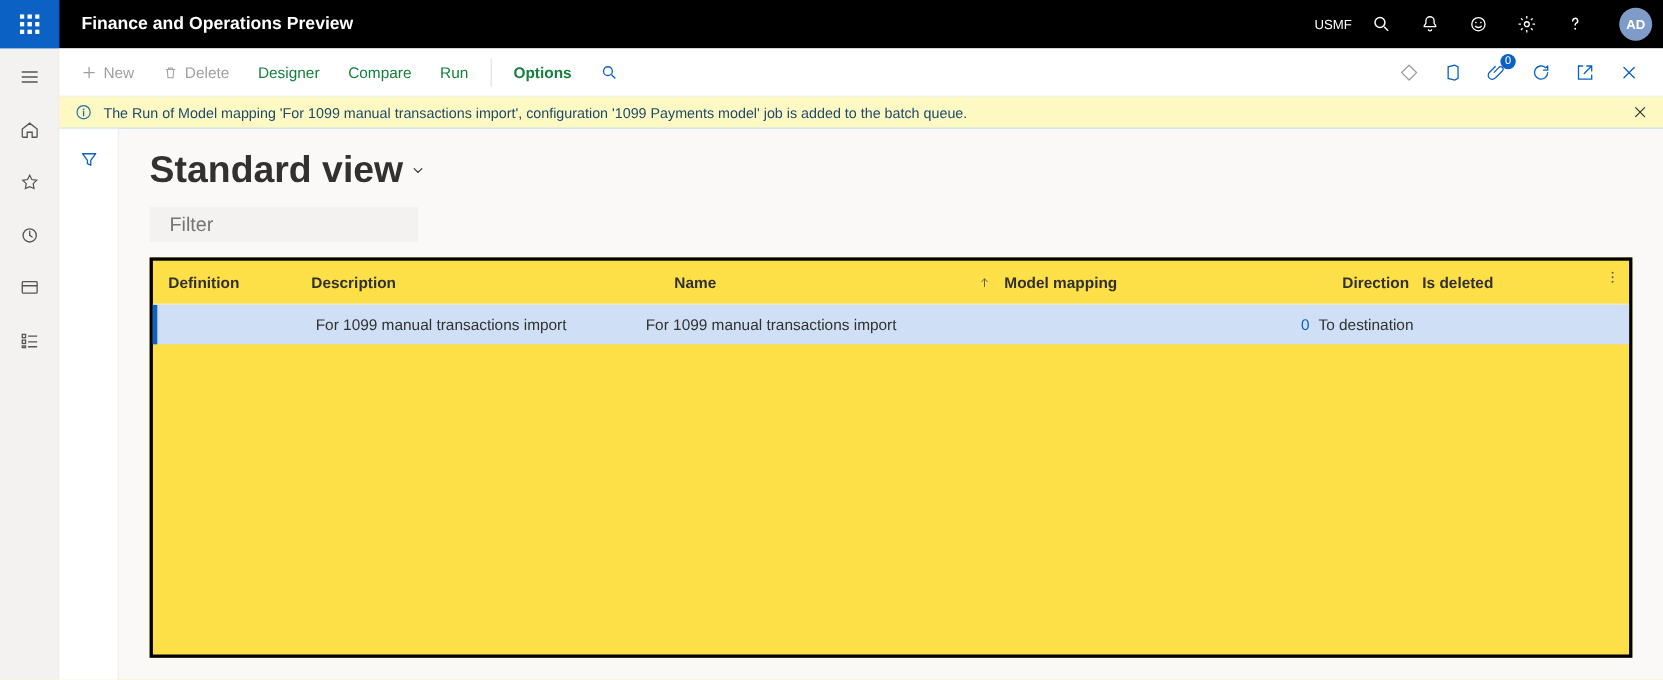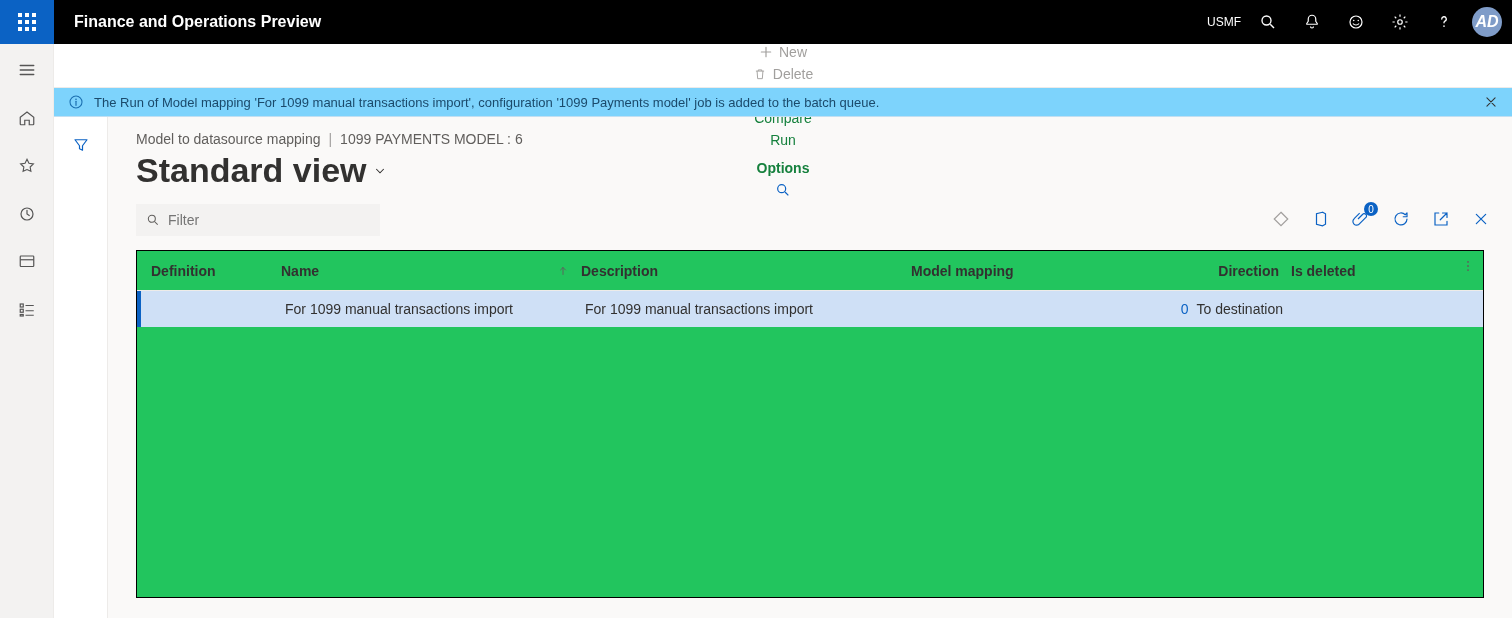--- a/index.html
+++ b/index.html
@@ -8,58 +8,58 @@
 
   
   .topbar { height: 44px; background: #000; color: #fff; display: flex; align-items: center; }
   .topbar-left { display:flex; align-items:center; height:100%; }
   .waffle { width: 54px; height: 48px; background: #0b62c4; display:flex; align-items:center; justify-content:center; cursor:pointer; }
   .waffle svg { width: 18px; height: 18px; }
   .app-title { padding: 0 20px; font-size: 16px; font-weight: 600; }
   .topbar-right { margin-left: auto; display:flex; align-items:center; gap:4px; padding-right:10px; }
   .topbar-right .titem { width:40px; height:48px; display:flex; align-items:center; justify-content:center; cursor:pointer; color:#fff; }
   .company { font-size:12px; padding:0 8px; }
-  .avatar { width:30px; height:30px; border-radius:50%; background:#7f9cc8; color:#fff; display:flex; align-items:center; justify-content:center; font-size:16px; font-weight:600; margin-left:4px;font-style:italic; }
+  .avatar { width:30px; height:30px; border-radius:50%; background:#7f9cc8; color:#fff; display:flex; align-items:center; justify-content:center; font-size:12px; font-weight:600; margin-left:16px; }
 
   
   .shell { display:flex; flex:1; min-height:0; }
   .leftrail { width:54px; background:#f3f2f1; border-right:1px solid #edebe9; display:flex; flex-direction:column; align-items:center; padding-top:6px; gap:8px; }
   .leftrail .ritem { width:40px; height:40px; display:flex; align-items:center; justify-content:center; color:#555; cursor:pointer; }
 
   .main { flex:1; display:flex; flex-direction:column; min-width:0; }
 
   
-  .actionbar { height:44px; background:#fff; border-bottom:1px solid #edebe9; display:flex; align-items:center; padding:0 10px; gap:6px;flex-direction:column; }
+  .actionbar { height:44px; background:#fff; border-bottom:1px solid #edebe9; display:flex; align-items:center; padding:0 10px; gap:6px; }
   .actionbar .abtn { height:32px; display:flex; align-items:center; gap:6px; padding:0 10px; color:#15803d; cursor:pointer; border:none; background:transparent; font-size:14px; }
   .actionbar .abtn.disabled { color:#a19f9d; cursor:default; }
   .actionbar .sep { width:1px; height:26px; background:#e1dfdd; margin:0 4px; }
   .actionbar .options { font-weight:600; }
   .actionbar .right { margin-left:auto; display:flex; align-items:center; gap:10px; padding-right:6px; }
   .actionbar .right .ibtn { width:30px; height:30px; display:flex; align-items:center; justify-content:center; cursor:pointer; color:#0b62c4; position:relative; }
   .actionbar .right .ibtn.muted { color:#a19f9d; }
   .badge { position:absolute; top:-2px; right:-2px; background:#0b62c4; color:#fff; border-radius:8px; min-width:14px; height:14px; font-size:10px; display:flex; align-items:center; justify-content:center; padding:0 3px; }
 
   
-  .banner { background:#7dd3fc; border-bottom:1px solid #c1dff2; display:flex; align-items:center; padding:6px 14px; gap:10px; color:#1b4a6b; font-size:13px; }
+  .banner { background:#fef9c3; border-bottom:1px solid #c1dff2; display:flex; align-items:center; padding:6px 14px; gap:10px; color:#1b4a6b; font-size:13px; }
   .banner .close { margin-left:auto; cursor:pointer; color:#323130; }
 
   
   .contentrow { flex:1; display:flex; min-height:0; }
   .filterrail { width:54px; border-right:1px solid #edebe9; background:#fff; display:flex; flex-direction:column; align-items:center; padding-top:10px; }
   .filterrail .fbtn { width:36px; height:36px; display:flex; align-items:center; justify-content:center; color:#0b62c4; cursor:pointer; }
 
   .page { flex:1; padding:14px 28px 20px 28px; display:flex; flex-direction:column; min-width:0; }
   .breadcrumb { color:#605e5c; font-size:14px; display:flex; align-items:center; gap:8px; }
   .breadcrumb .sepbar { color:#a19f9d; }
   .pagetitle { font-size:34px; font-weight:600; margin:4px 0 14px 0; display:flex; align-items:center; gap:6px; }
 
   .filterbox { width:244px; height:32px; background:#f3f2f1; display:flex; align-items:center; padding:0 10px; gap:8px; color:#605e5c; }
-  .filterbox input { border:none; background:transparent; outline:none; flex:1; font-size:14px; color:#323130; }
-
-  .grid { margin-top:14px; border:1px solid #000000; background:#22c55e; flex:1; min-height:300px; }
+  .filterbox input { border:none; background:transparent; outline:none; flex:1; font-size:18px; color:#323130; }
+
+  .grid { margin-top:14px; border:3px solid #000000; background:#fde047; flex:1; min-height:300px; }
   .grid-header { display:flex; align-items:center; height:40px; border-bottom:1px solid #edebe9; padding-left:8px; font-weight:600; color:#323130; position:relative; }
   .grid-header .col, .grid-row .col { padding:0 6px; display:flex; align-items:center; gap:6px; }
   .col-def  { width:130px; }
   .col-name { width:300px; }
   .col-desc { width:330px; }
   .col-base { width:190px; }
   .col-dir  { width:190px; justify-content:flex-end; }
   .col-del  { width:150px;text-align:right; }
   .grid-header .more { position:absolute; right:8px; top:8px; color:#605e5c; cursor:pointer; }
   .sorticon { color:#605e5c; margin-left:auto; }
@@ -255,56 +255,51 @@
     <div class="contentrow">
       <div class="filterrail">
         <div class="fbtn">
           <svg width="18" height="18" viewBox="0 0 24 24">
               <path d="M4 5h16l-6 8v6l-4-2v-4z" stroke="#0b62c4" stroke-width="1.6" fill="none" stroke-linejoin="round"></path>
             </svg>
         </div>
       </div>
 
       <div class="page">
-        <div class="breadcrumb">
-          <span>Model to datasource mapping</span>
-          <span class="sepbar">|</span>
-          <span>1099 PAYMENTS MODEL : 6</span>
-        </div>
         <div class="pagetitle">
           <span>Standard view</span>
           <svg width="14" height="14" viewBox="0 0 24 24">
               <path d="M6 9l6 6 6-6" stroke="#323130" stroke-width="1.8" fill="none" stroke-linecap="round"></path>
             </svg>
         </div>
 
         <div class="filterbox">
           <svg width="14" height="14" viewBox="0 0 24 24">
               <circle cx="10" cy="10" r="6" stroke="#605e5c" stroke-width="1.8" fill="none"></circle>
               <line x1="15" y1="15" x2="20" y2="20" stroke="#605e5c" stroke-width="1.8"></line>
             </svg>
           <input type="text" placeholder="Filter" style="">
         </div>
 
         <div class="grid">
           <div class="grid-header">
             <div class="col col-def">
                 <span>Definition</span>
+              </div>
+            <div class="col col-desc">
+                <span>Description</span>
               </div>
             <div class="col col-name">
               <span>Name</span>
               <span class="sorticon">
                 <svg width="12" height="12" viewBox="0 0 24 24">
                     <path d="M12 5v14M7 10l5-5 5 5" stroke="#605e5c" stroke-width="1.8" fill="none" stroke-linecap="round"></path>
                   </svg>
               </span>
             </div>
-            <div class="col col-desc">
-                <span>Description</span>
-              </div>
             <div class="col col-base">
                 <span>Model mapping</span>
               </div>
             <div class="col col-dir">
                 <span>Direction</span>
               </div>
             <div class="col col-del">
                 <span>Is deleted</span>
               </div>
             <div class="more">

